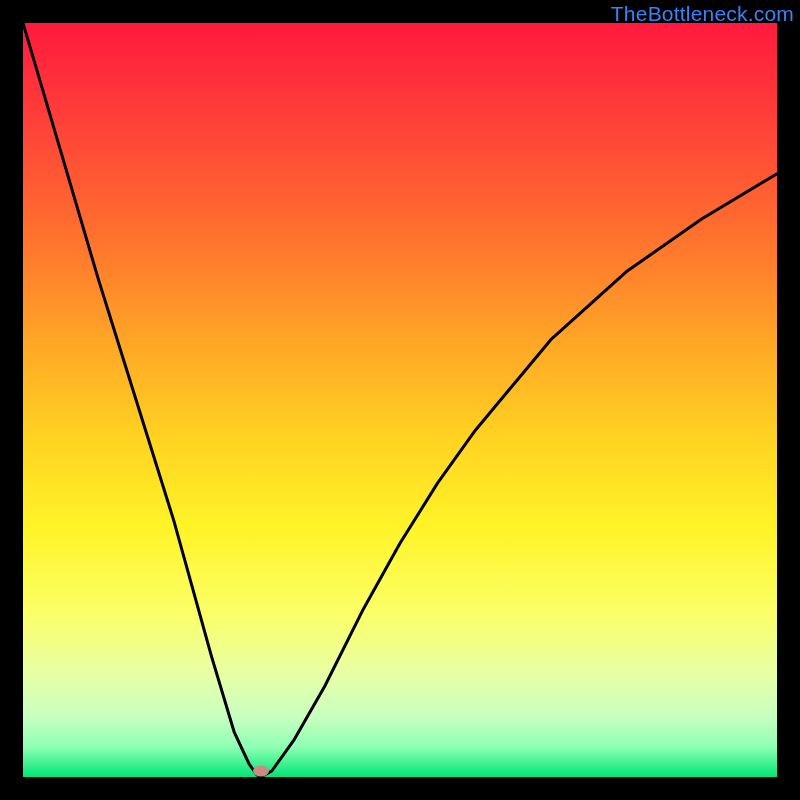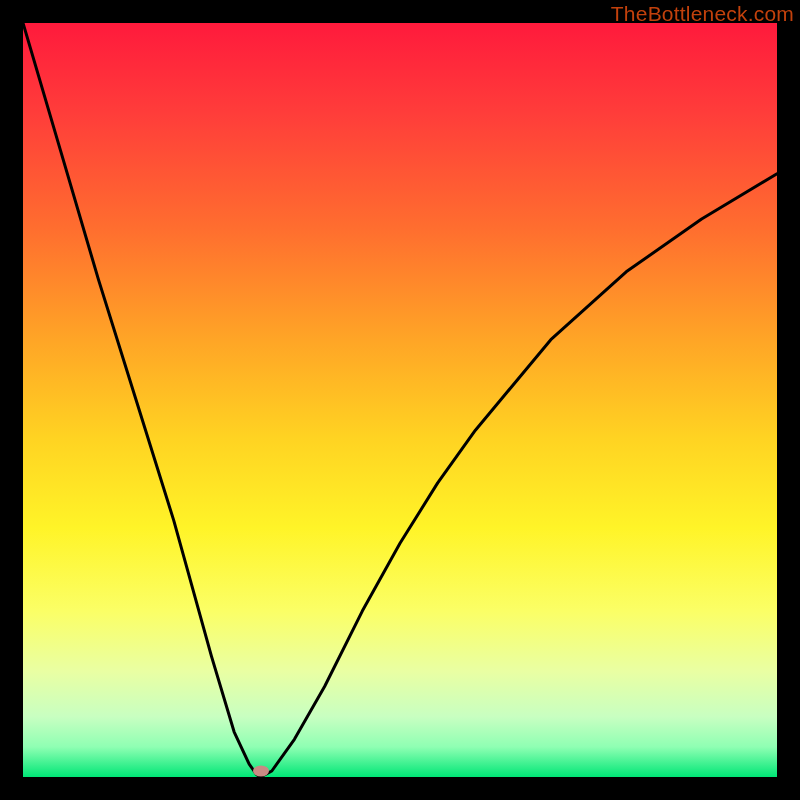--- a/index.html
+++ b/index.html
@@ -51,21 +51,21 @@
     width: 16px;
     height: 11px;
     border-radius: 8px / 5.5px;
     background: #c98b84;
     transform: translate(-50%, -50%);
   }
   .watermark {
     position: absolute;
     top: 2px;
     right: 6px;
-    color: #c2410c;
+    color: #3b82f6;
     font-size: 21px;
     letter-spacing: 0.2px;
     font-weight: 500;
   }
 </style>
 </head>
 <body>
 
 <div class="frame">
   <div class="plot-bg"></div>

